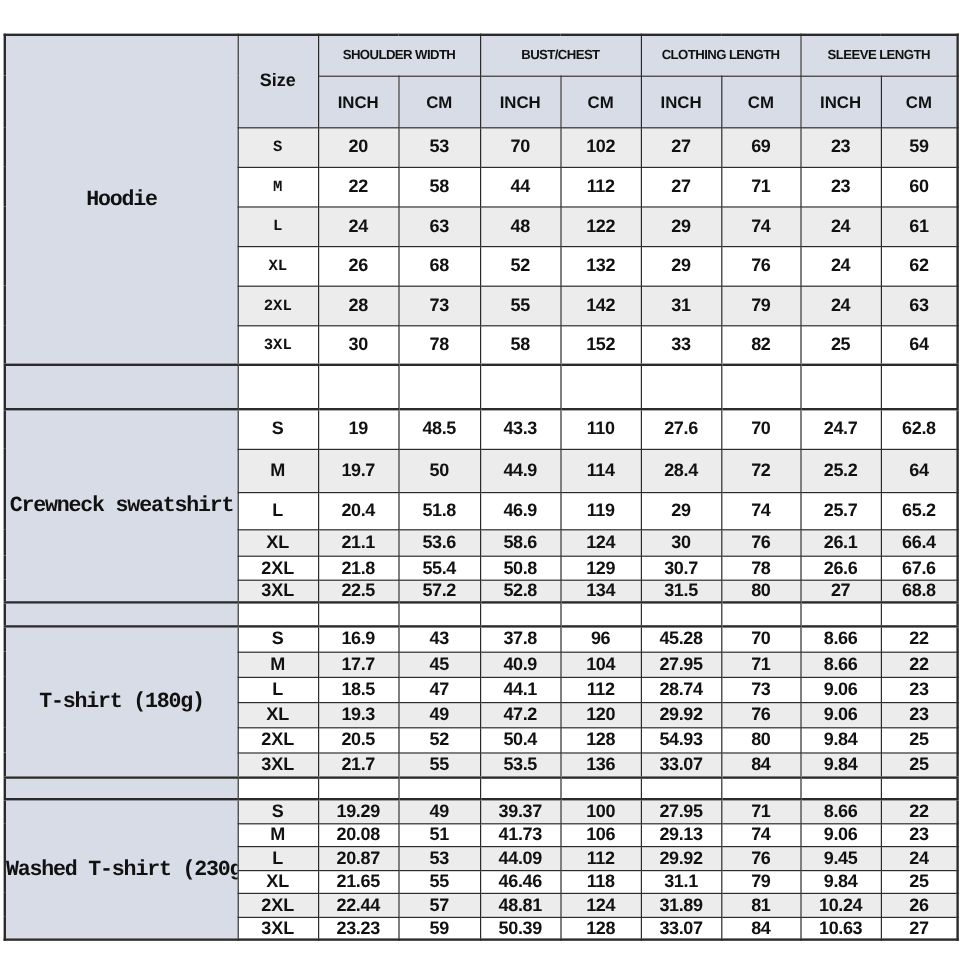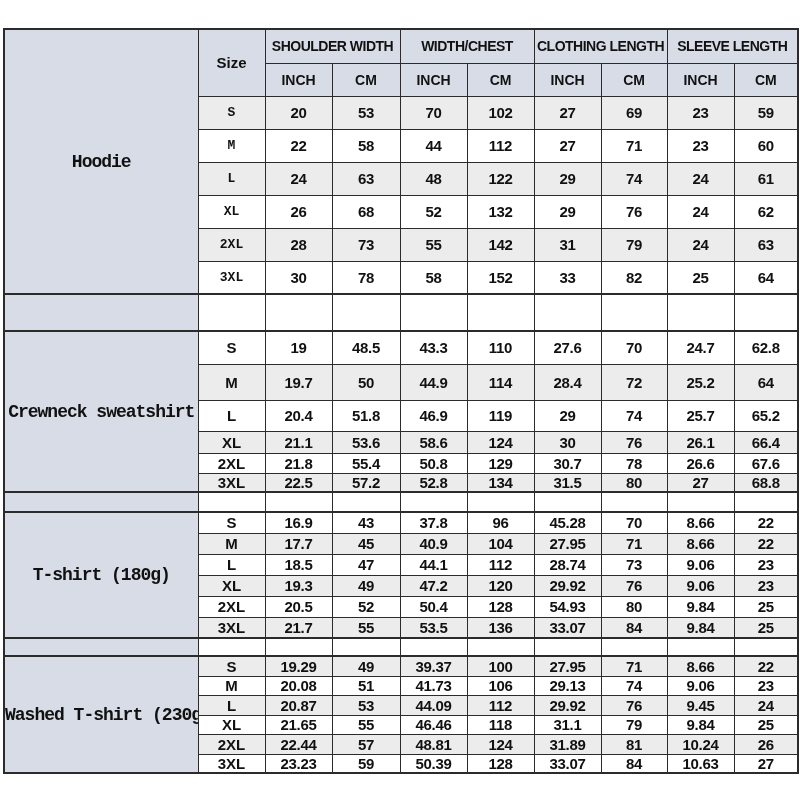--- a/index.html
+++ b/index.html
@@ -28,21 +28,21 @@
     font-weight:700;
     font-size:18px;
     letter-spacing:-1px;
   }
   td.spacer-label{background:var(--label);}
   td.hdr-size,td.hdr-group,td.hdr-unit{
     background:var(--hdr);
     font-weight:700;
   }
   td.hdr-size{font-size:15px;}
-  td.hdr-group{font-size:14px;letter-spacing:-0.5px;}
+  td.hdr-group{font-size:11px;letter-spacing:-0.5px;}
   td.hdr-unit{font-size:14px;}
   td.size-mono{
     font-family:"Liberation Mono","DejaVu Sans Mono",monospace;
     font-weight:700;
     font-size:13px;
   }
   td.size-sans{font-weight:700;font-size:15px;}
   td.val{font-weight:700;font-size:15px;letter-spacing:-0.3px;}
   td.shaded{background:var(--alt);}
   tr.spacer td{border-top:2px solid var(--border);border-bottom:2px solid var(--border);}
@@ -62,25 +62,25 @@
         <col style="width: 67px;">
         <col style="width: 66px;">
         <col style="width: 67px;">
         <col style="width: 64px;">
       </colgroup>
     <tbody>
         <tr style="height: 34px;">
           <td class="product" rowspan="8">Hoodie</td>
           <td class="hdr-size" rowspan="2">Size</td>
           <td class="hdr-group" colspan="2">SHOULDER WIDTH</td>
-          <td class="hdr-group" colspan="2">WIDTH/CHEST</td>
+          <td class="hdr-group" colspan="2">BUST/CHEST</td>
           <td class="hdr-group" colspan="2">CLOTHING LENGTH</td>
           <td class="hdr-group" colspan="2">SLEEVE LENGTH</td>
         </tr>
-        <tr style="height: 33px;">
+        <tr style="height: 43px;">
           <td class="hdr-unit">INCH</td>
           <td class="hdr-unit">CM</td>
           <td class="hdr-unit">INCH</td>
           <td class="hdr-unit">CM</td>
           <td class="hdr-unit">INCH</td>
           <td class="hdr-unit">CM</td>
           <td class="hdr-unit">INCH</td>
           <td class="hdr-unit">CM</td>
         </tr>
         <tr style="height: 33px;">

